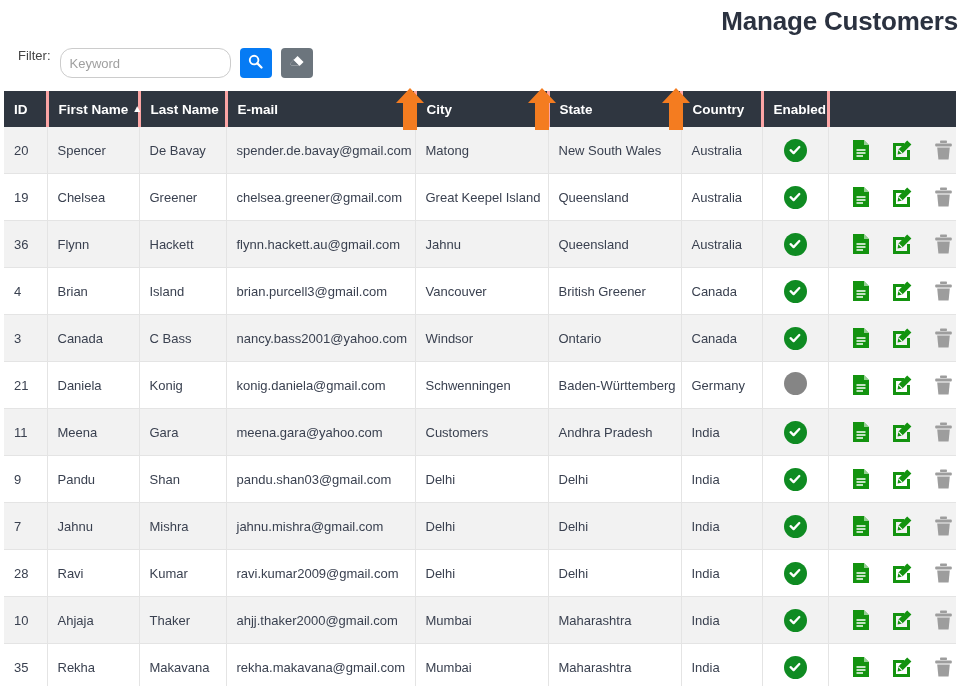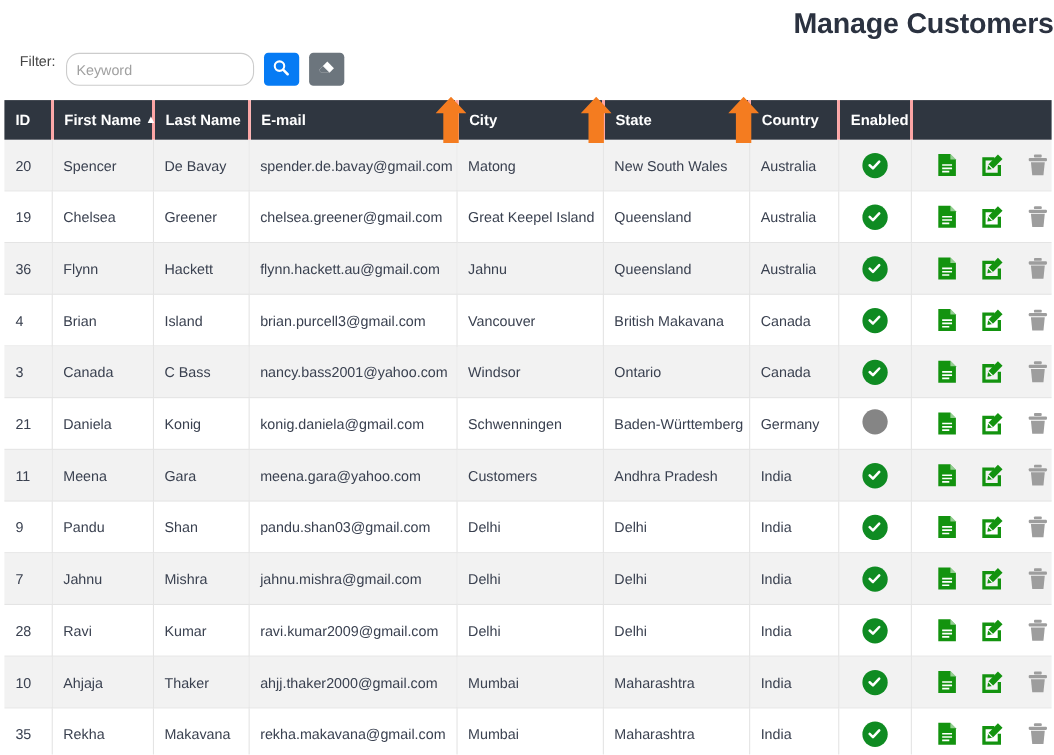--- a/index.html
+++ b/index.html
@@ -337,21 +337,21 @@
                 </svg></span>
             </div>
           </td>
         </tr>
         <tr>
           <td>4</td>
           <td>Brian</td>
           <td>Island</td>
           <td>brian.purcell3@gmail.com</td>
           <td>Vancouver</td>
-          <td>British Makavana</td>
+          <td>British Greener</td>
           <td>Canada</td>
           <td class="cell-center"><span class="status-dot on" style="background:#0f8b22">
               <svg width="14" height="14" viewBox="0 0 14 14">
                 <path d="M2.6 7.2 L5.6 10.1 L11.3 4.0" fill="none" stroke="#ffffff" stroke-width="2.3" stroke-linecap="round" stroke-linejoin="round"></path>
               </svg>
             </span></td>
           <td>
             <div class="actions">
               <span class="act-icon"><svg width="20" height="22" viewBox="0 0 20 22">
                   <path d="M2 1 H13 L18 6 V21 H2 Z" fill="#13930f"></path>

